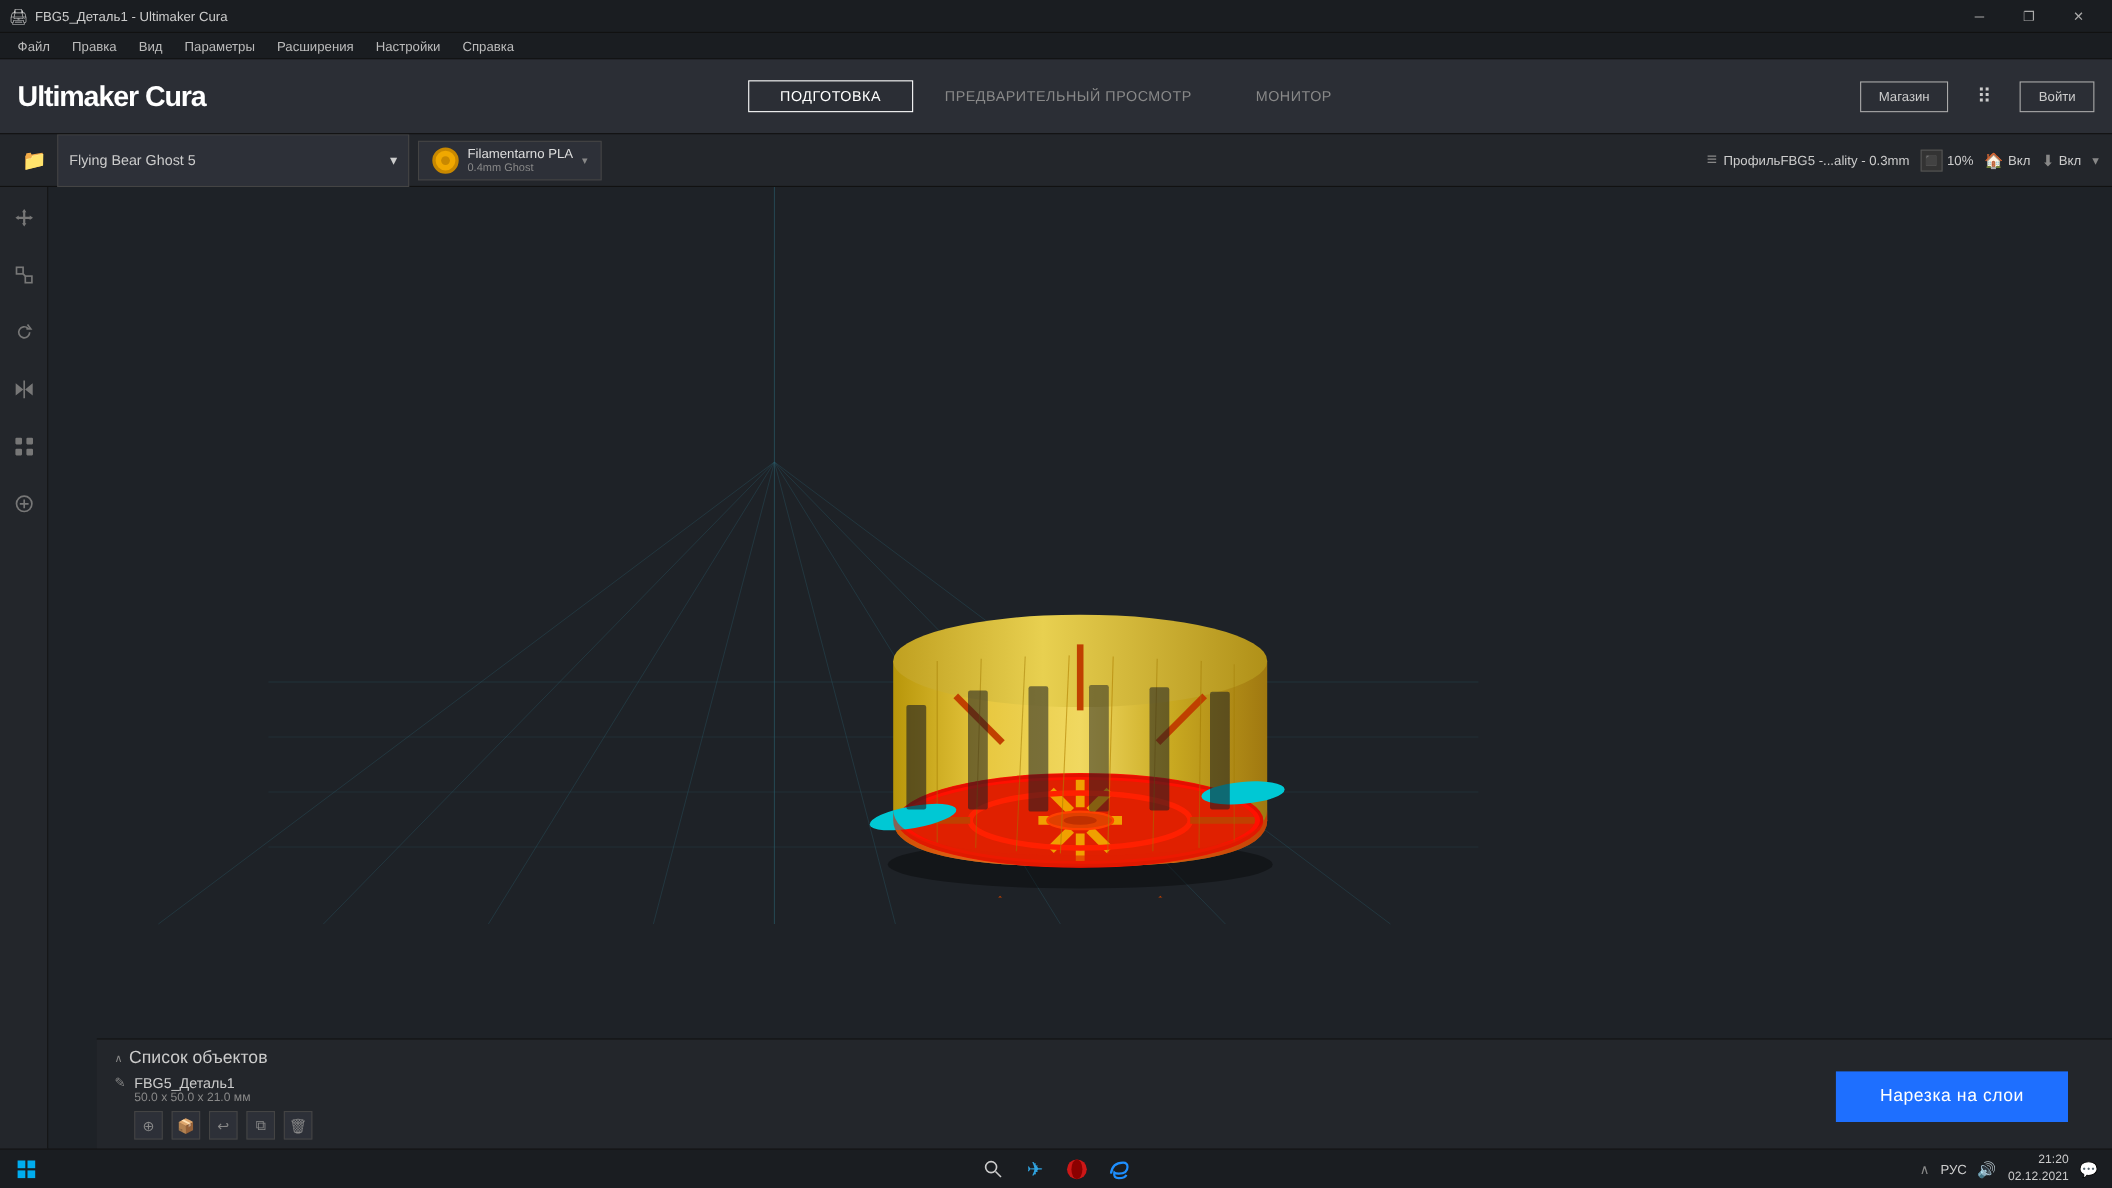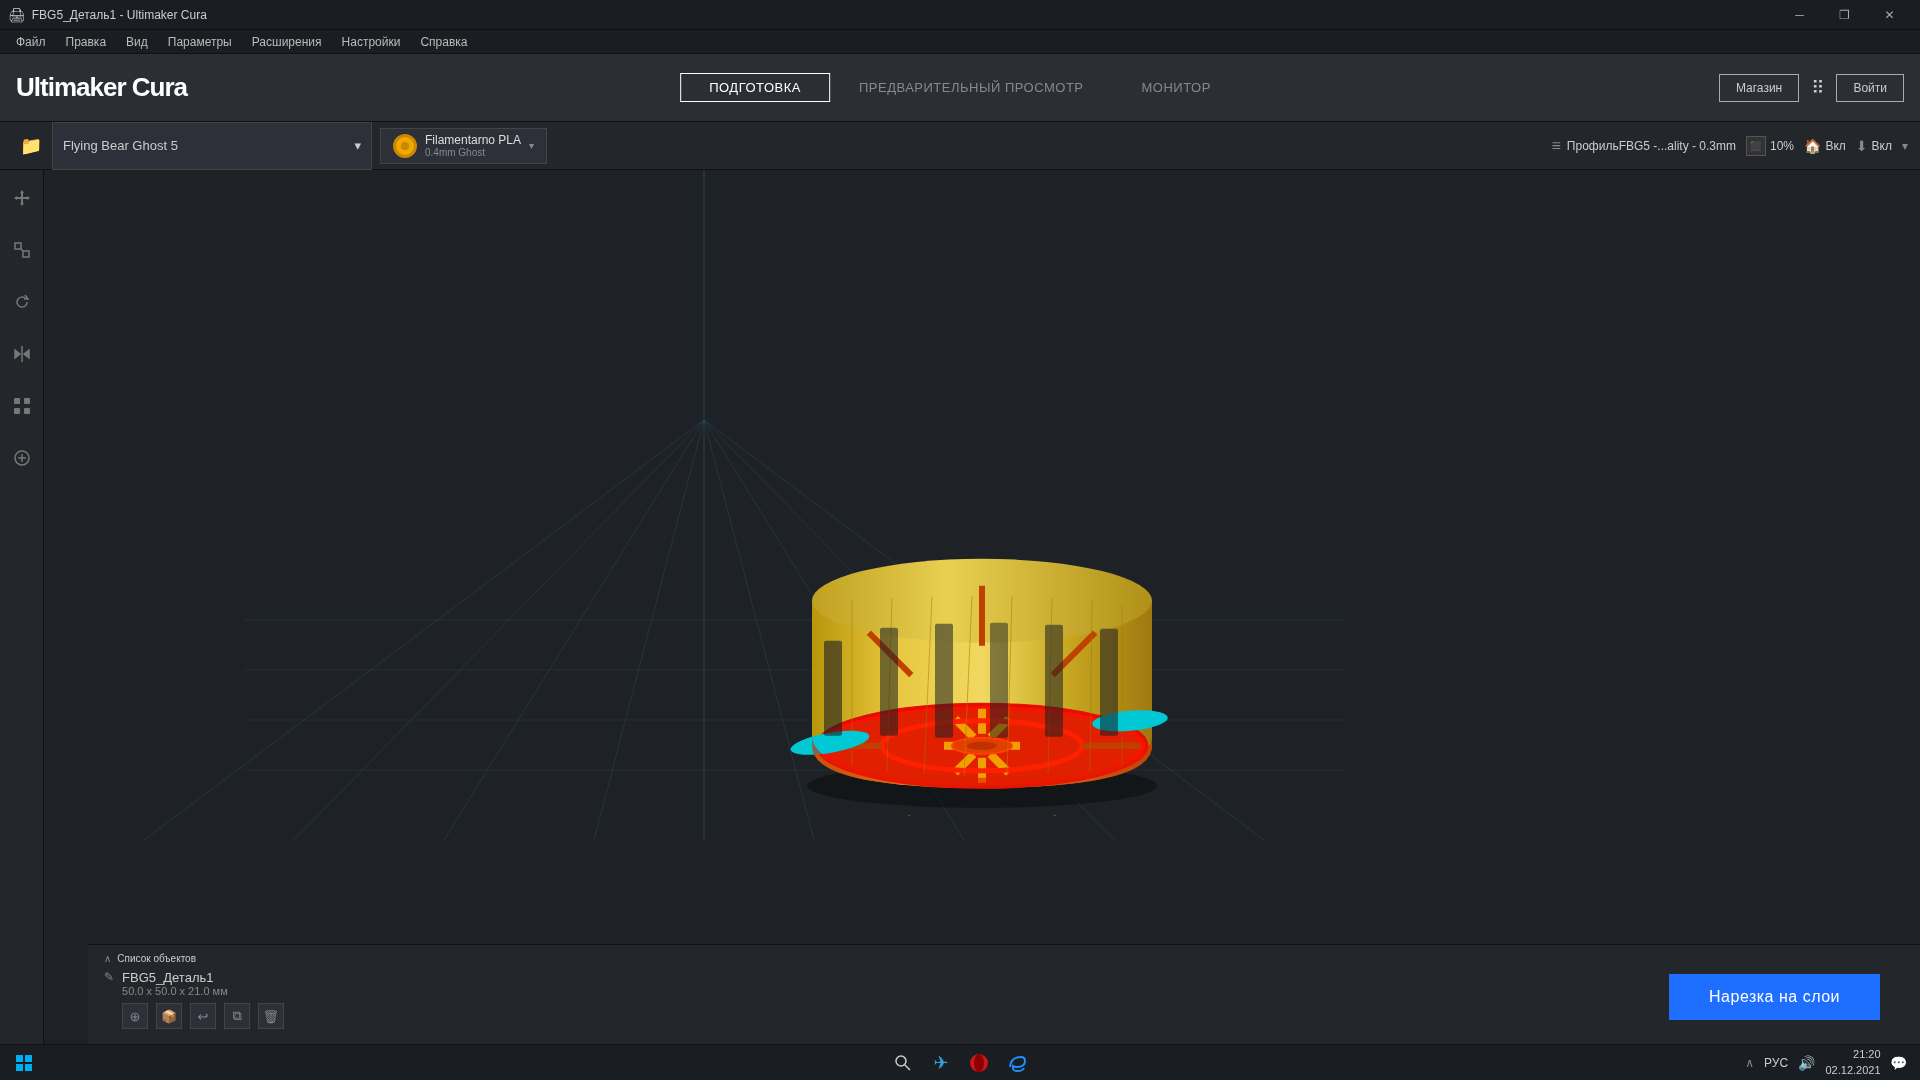--- a/index.html
+++ b/index.html
@@ -106,21 +106,21 @@
       color: #fff;
       border: 1px solid #fff;
       background: transparent;
     }
 
     
     #toolbar-right {
       margin-left: auto;
       display: flex;
       align-items: center;
-      gap: 12px;
+      gap: 26px;
     }
     .toolbar-btn-white {
       padding: 6px 16px;
       background: transparent;
       border: 1px solid #aaa;
       color: #ccc;
       font-size: 12px;
       cursor: pointer;
     }
     .apps-icon {
@@ -295,21 +295,21 @@
       padding: 8px 16px;
     }
     #object-list-header {
       display: flex;
       align-items: center;
       gap: 6px;
       margin-bottom: 6px;
       cursor: pointer;
     }
     .collapse-arrow { color: #888; font-size: 10px; }
-    #object-list-label { font-size: 10px; color: #ccc; }
+    #object-list-label { font-size: 16px; color: #ccc; }
     #object-item {
       display: flex;
       align-items: flex-start;
       gap: 8px;
     }
     .edit-icon { color: #888; font-size: 12px; }
     .object-info {}
     .object-name { font-size: 13px; color: #ccc; }
     .object-dims { font-size: 11px; color: #888; }
     .object-actions {

